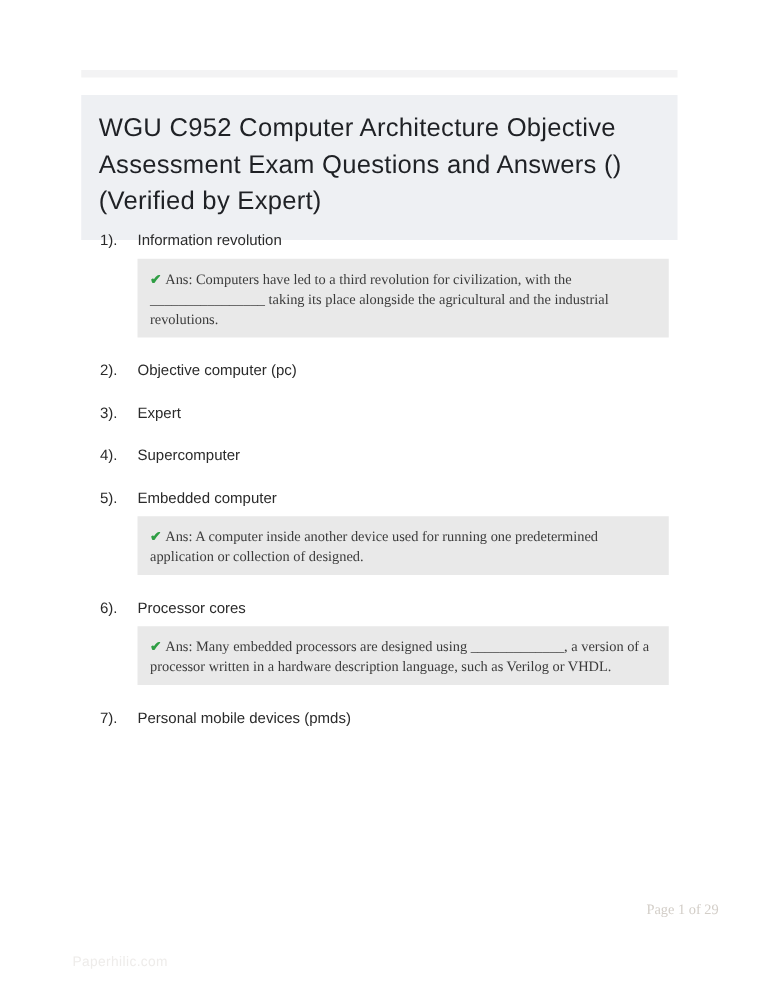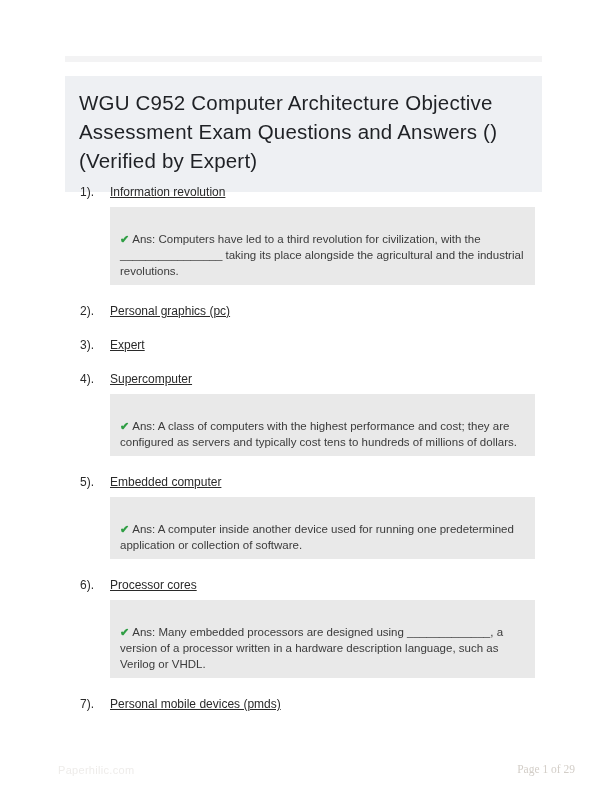--- a/index.html
+++ b/index.html
@@ -45,48 +45,48 @@
     flex: none;
     width: 30px;
     font-size: 12px;
     line-height: 15px;
     color: #2a2a2a;
   }
   .q-term {
     font-size: 12px;
     line-height: 15px;
     color: #2a2a2a;
-    text-decoration: underline;
   }
   .ans-box {
     margin: 7px 0 12px 30px;
     width: 425px;
     box-sizing: border-box;
     background: #e9e9e9;
-    padding: 24px 10px 6px 10px;
+    padding: 9px 10px 6px 10px;
     font-size: 11.5px;
     line-height: 16px;
     color: #3b3b3b;
+    font-family: Liberation Serif, serif;
   }
   .check-icon {
     color: #2f9e44;
     font-weight: bold;
     font-size: 11px;
     margin-right: 3px;
   }
   .footer-watermark {
     position: absolute;
     left: 58px; top: 764px;
     font-size: 11px;
     color: #eeecea;
     letter-spacing: 0.3px;
   }
   .footer-page {
     position: absolute;
-    right: 31px; top: 763px;
+    right: 31px; top: 722px;
     font-family: "Liberation Serif", serif;
     font-size: 11.5px;
     color: #d3cec8;
   }
 </style>
 </head>
 <body>
 
 <div class="page">
 
@@ -102,45 +102,44 @@
       <div class="q-row">
         <span class="q-num">1).</span>
         <span class="q-term">Information revolution</span>
       </div>
       <div class="ans-box"><span class="check-icon">✔</span><span>Ans: Computers have led to a third revolution for civilization, with the ________________ taking its place alongside the agricultural and the industrial revolutions.</span></div>
     </div>
 
     <div class="qa-item">
       <div class="q-row">
         <span class="q-num">2).</span>
-        <span class="q-term">Personal graphics (pc)</span>
+        <span class="q-term">Objective computer (pc)</span>
       </div>
     </div>
 
     <div class="qa-item">
       <div class="q-row">
         <span class="q-num">3).</span>
         <span class="q-term">Expert</span>
       </div>
     </div>
 
     <div class="qa-item">
       <div class="q-row">
         <span class="q-num">4).</span>
         <span class="q-term">Supercomputer</span>
       </div>
-      <div class="ans-box"><span class="check-icon">✔</span><span>Ans: A class of computers with the highest performance and cost; they are configured as servers and typically cost tens to hundreds of millions of dollars.</span></div>
     </div>
 
     <div class="qa-item">
       <div class="q-row">
         <span class="q-num">5).</span>
         <span class="q-term">Embedded computer</span>
       </div>
-      <div class="ans-box"><span class="check-icon">✔</span><span>Ans: A computer inside another device used for running one predetermined application or collection of software.</span></div>
+      <div class="ans-box"><span class="check-icon">✔</span><span>Ans: A computer inside another device used for running one predetermined application or collection of designed.</span></div>
     </div>
 
     <div class="qa-item">
       <div class="q-row">
         <span class="q-num">6).</span>
         <span class="q-term">Processor cores</span>
       </div>
       <div class="ans-box"><span class="check-icon">✔</span><span>Ans: Many embedded processors are designed using _____________, a version of a processor written in a hardware description language, such as Verilog or VHDL.</span></div>
     </div>
 

